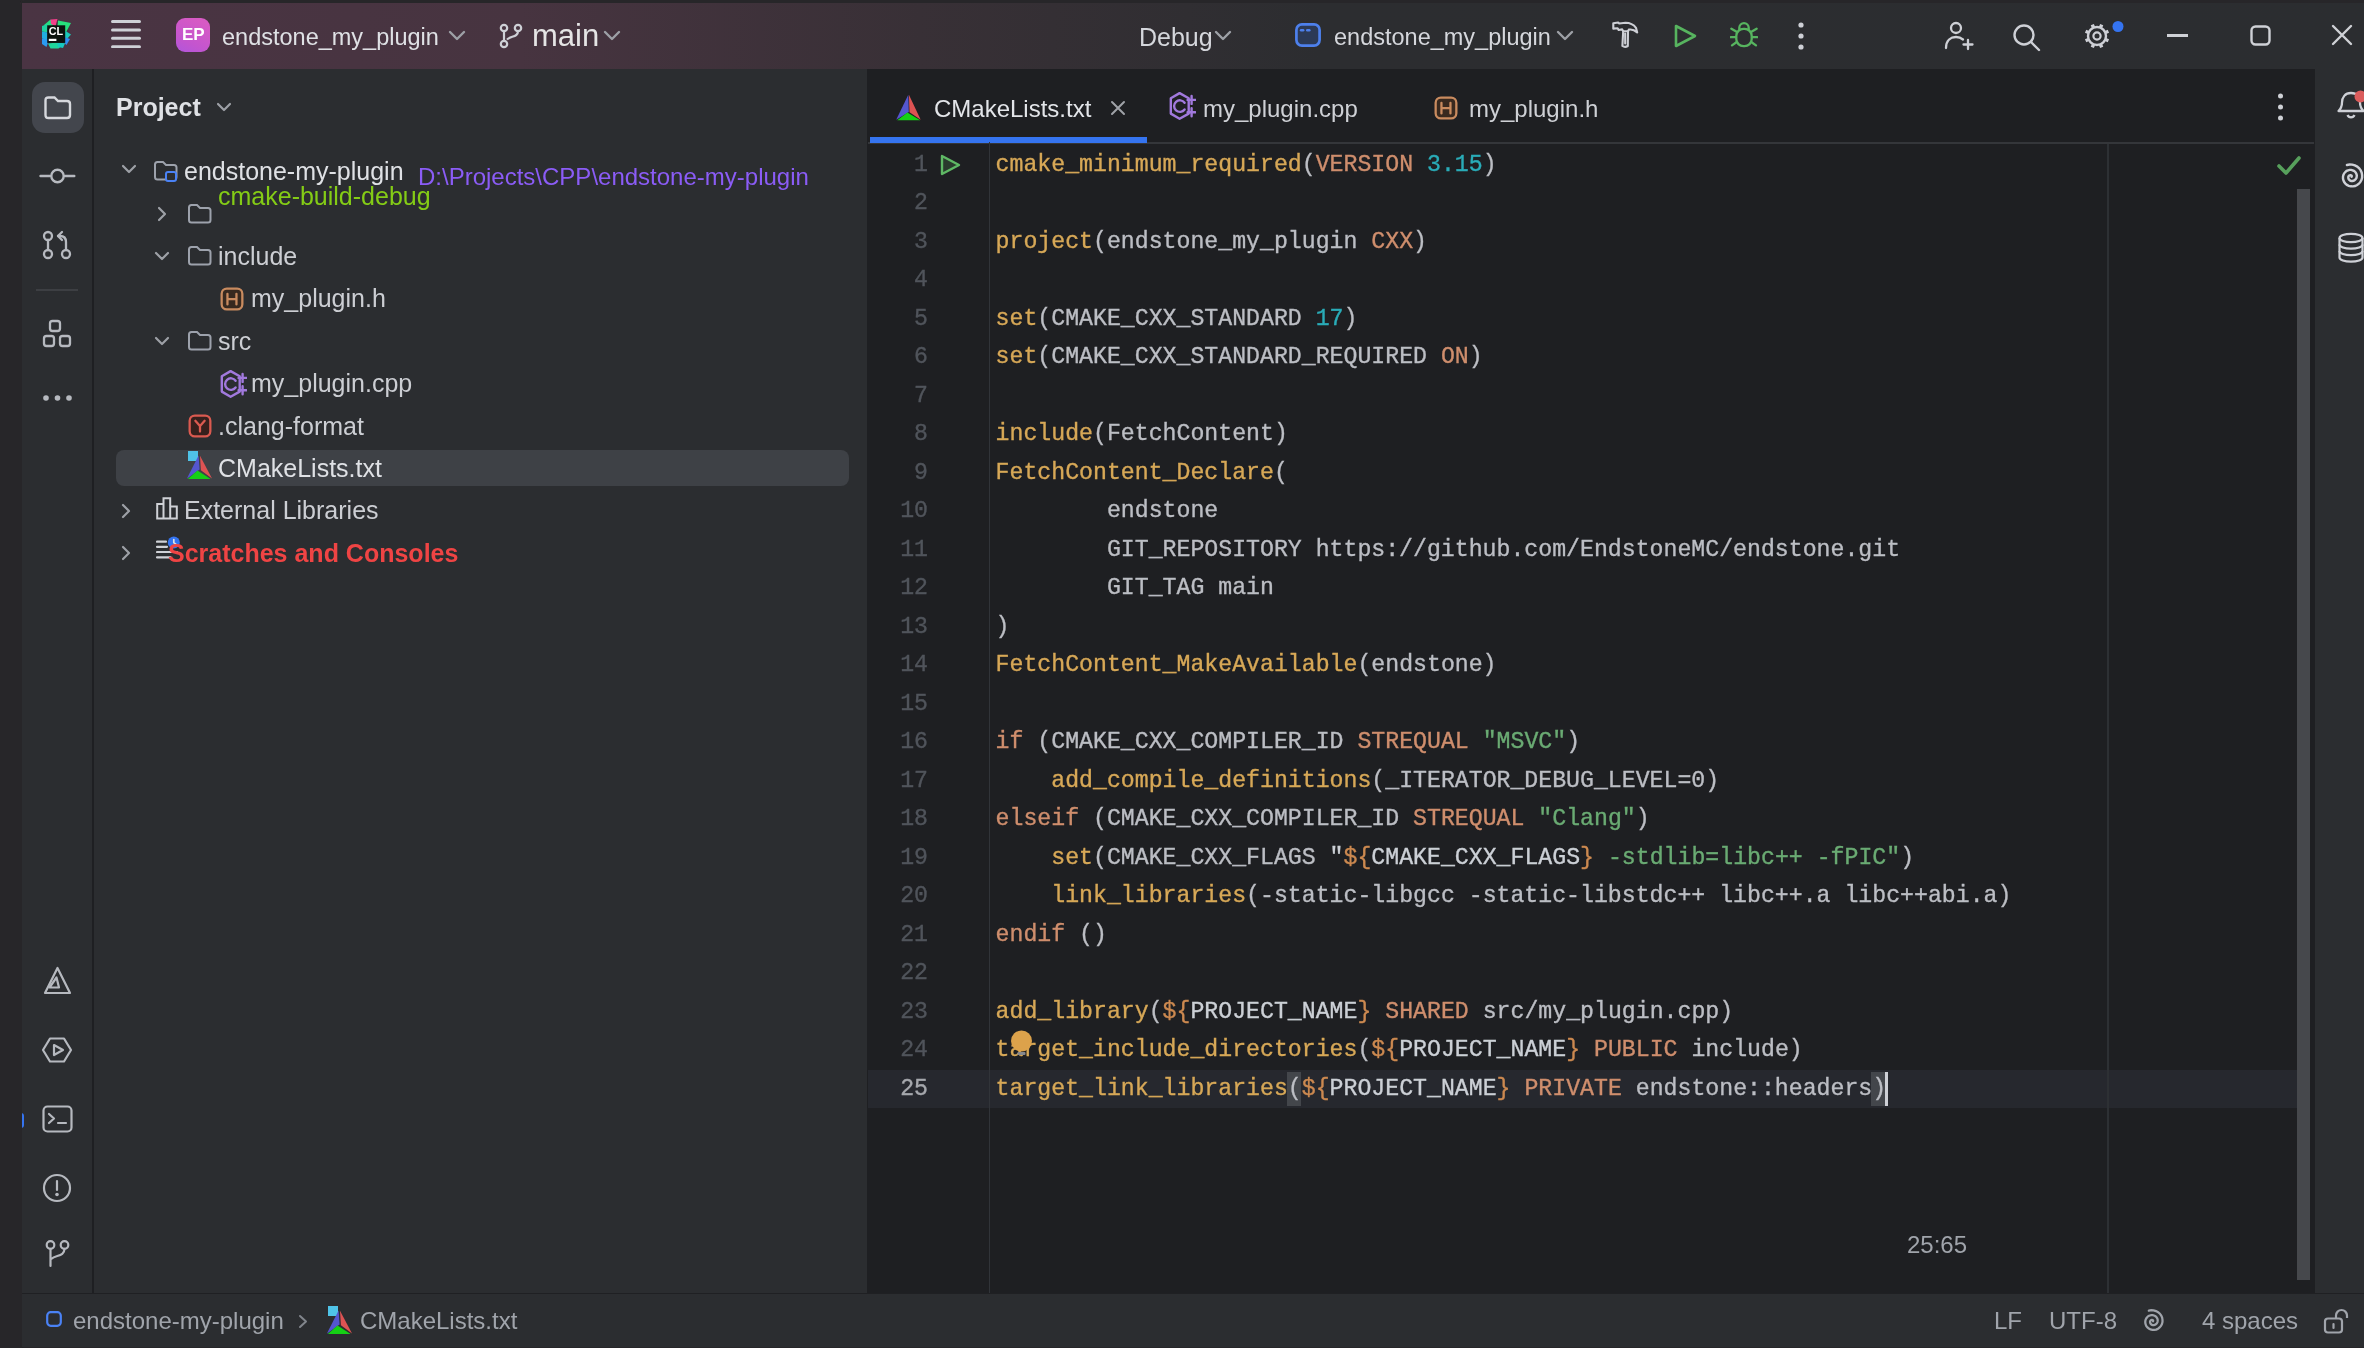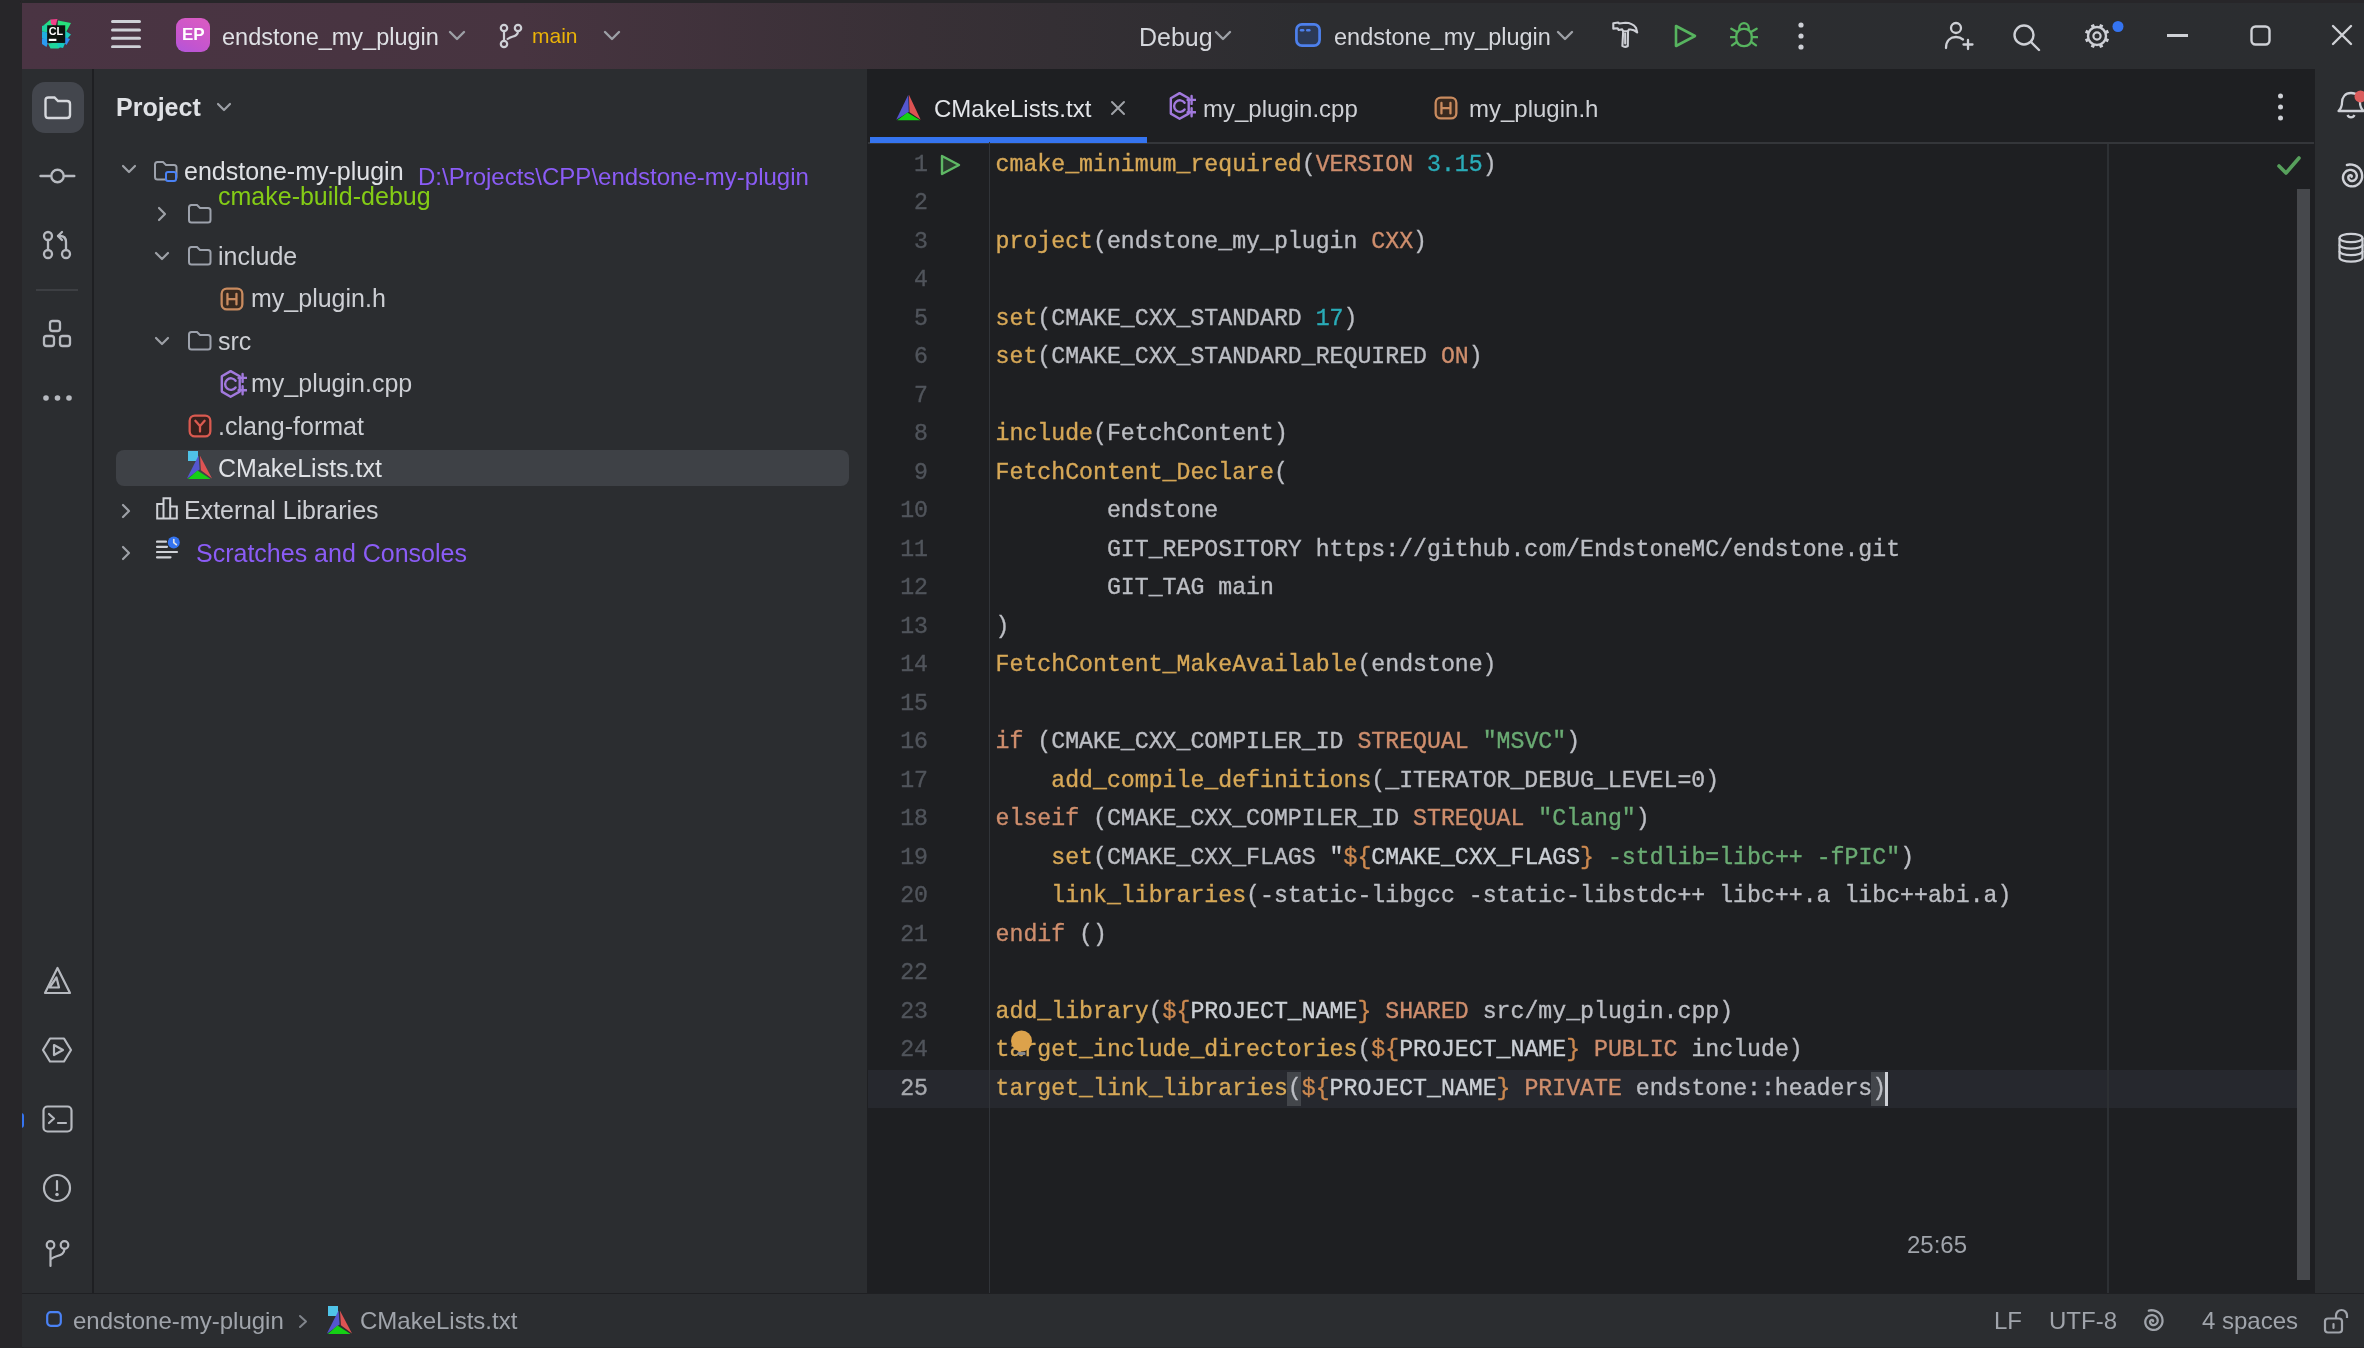--- a/index.html
+++ b/index.html
@@ -65,21 +65,21 @@
     </svg>
 
 <svg class="a" style="left:478px;top:23px;" width="26" height="26" viewBox="0 0 26 26">
   <g fill="none" stroke="#ced0d6" stroke-width="2.2">
     <circle cx="6" cy="5" r="3.2"></circle>
         <circle cx="20" cy="5" r="3.2"></circle>
         <circle cx="6" cy="21" r="3.2"></circle>
     <path d="M6 8.2 v9.6 M20 8.2 c0 6.5 -8 4.5 -11 8.5"></path>
   </g>
 </svg>
-<div class="ui" style="left:512px;top:23px;color:#eab308;font-size:21px;">main</div>
+<div class="ui" style="left:512px;top:23px;color:#e5e5e5;font-size:31px;">main</div>
 <svg class="a" style="left:583px;top:30px;" width="18" height="11" viewBox="0 0 18 11">
       <polyline points="2,2 9,9 16,2" fill="none" stroke="#9da0a6" stroke-width="2.4" stroke-linecap="round" stroke-linejoin="round"></polyline>
     </svg>
 
 <div class="ui" style="left:1119px;top:24px;color:#d5d7dc;font-size:25px;">Debug</div>
 <svg class="a" style="left:1194px;top:30px;" width="18" height="11" viewBox="0 0 18 11">
       <polyline points="2,2 9,9 16,2" fill="none" stroke="#9da0a6" stroke-width="2.4" stroke-linecap="round" stroke-linejoin="round"></polyline>
     </svg>
 
 <svg class="a" style="left:1275px;top:23px;" width="26" height="24" viewBox="0 0 26 24">
@@ -315,21 +315,21 @@
 <svg class="a" style="left:101px;top:545px;" width="10" height="16" viewBox="0 0 10 16">
       <polyline points="2,2 8,8 2,14" fill="none" stroke="#9da0a6" stroke-width="2.2" stroke-linecap="round" stroke-linejoin="round"></polyline>
     </svg>
 <svg class="a" style="left:136px;top:536px;" width="25" height="25" viewBox="0 0 25 25">
   <g fill="none" stroke="#cfd1d6" stroke-width="2.2" stroke-linecap="round">
     <path d="M1 5.7 H10 M1 10.8 H11 M1 16 H21 M1 21.3 H14.5"></path>
   </g>
   <circle cx="17.8" cy="6.5" r="6" fill="#3574f0"></circle>
   <path d="M17.8 3.6 V6.7 L20.3 8.7" fill="none" stroke="#dfe1e5" stroke-width="1.7" stroke-linecap="round"></path>
 </svg>
-<div class="ui" style="left:176px;top:540px;color:#8b5cf6;">Scratches and Consoles</div>
+<div class="ui" style="left:148px;top:540px;color:#ef4444;font-weight:bold;">Scratches and Consoles</div>
 
 <div class="a" style="left:848px;top:142px;width:1446px;height:2px;background:#34363a;"></div>
 <div class="a" style="left:850px;top:137px;width:277px;height:6px;background:#3574f0;"></div>
 <svg class="a" style="left:875px;top:93px;" width="26" height="28" viewBox="0 0 26 28">
   <polygon points="13.3,1.8 1.2,26.8 13.8,19" fill="#5456cf"></polygon>
   <polygon points="13.9,1.8 14.5,19.2 25.7,26.7" fill="#dd5353"></polygon>
   <polygon points="2.2,27.2 12.4,19.6 25.2,27.2" fill="#15d015"></polygon>
 </svg>
 <div class="ui" style="left:914px;top:96px;color:#e3e5e9;font-size:24px;">CMakeLists.txt</div>
 <svg class="a" style="left:1089px;top:99px;" width="18" height="18" viewBox="0 0 18 18">

